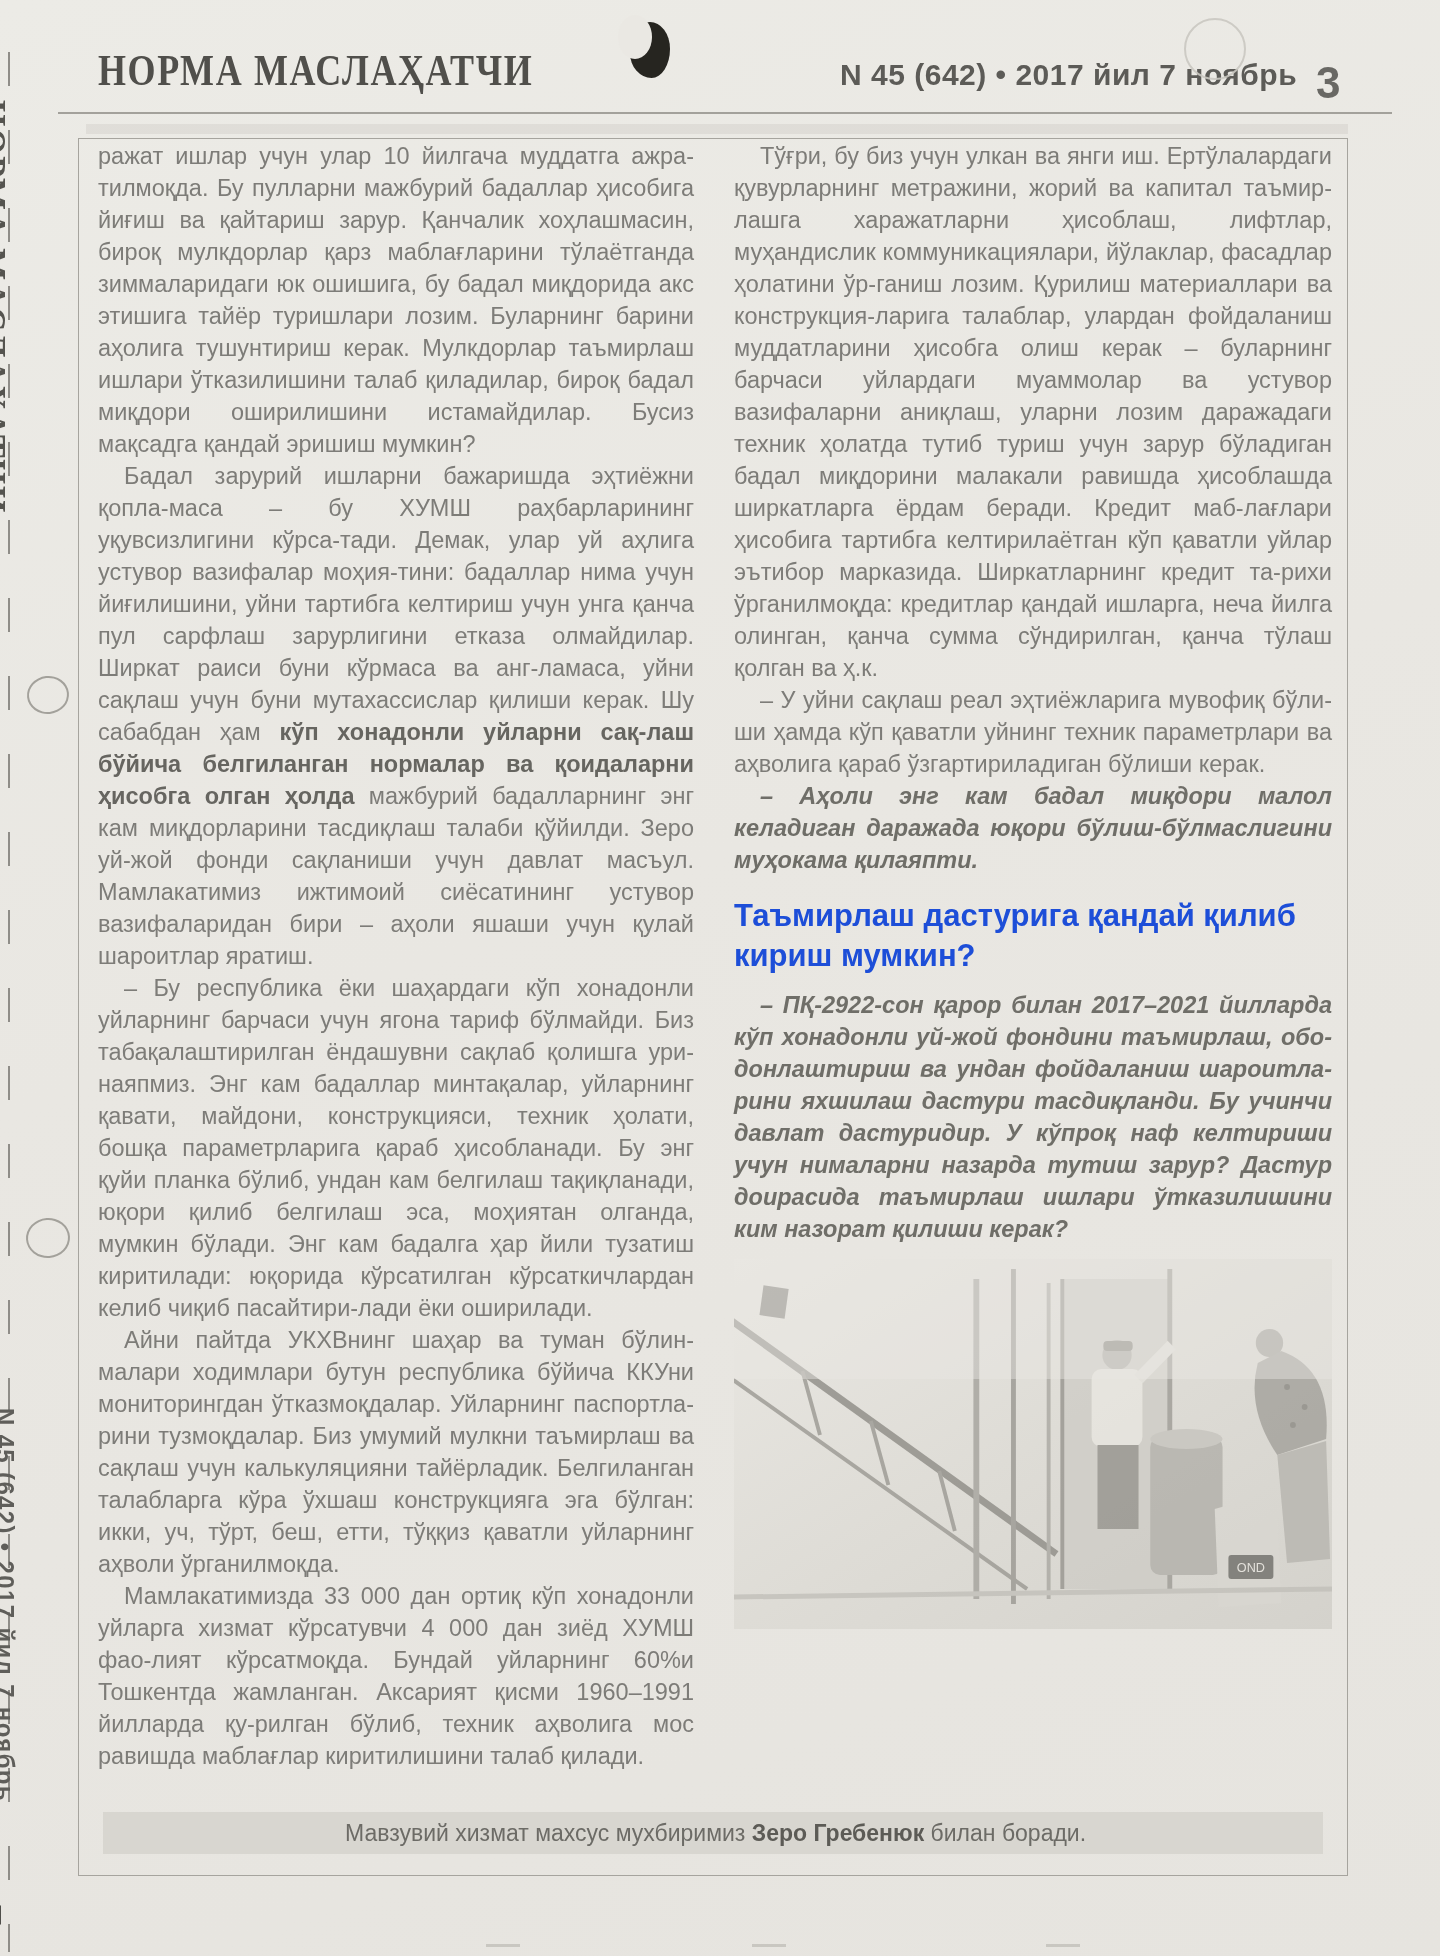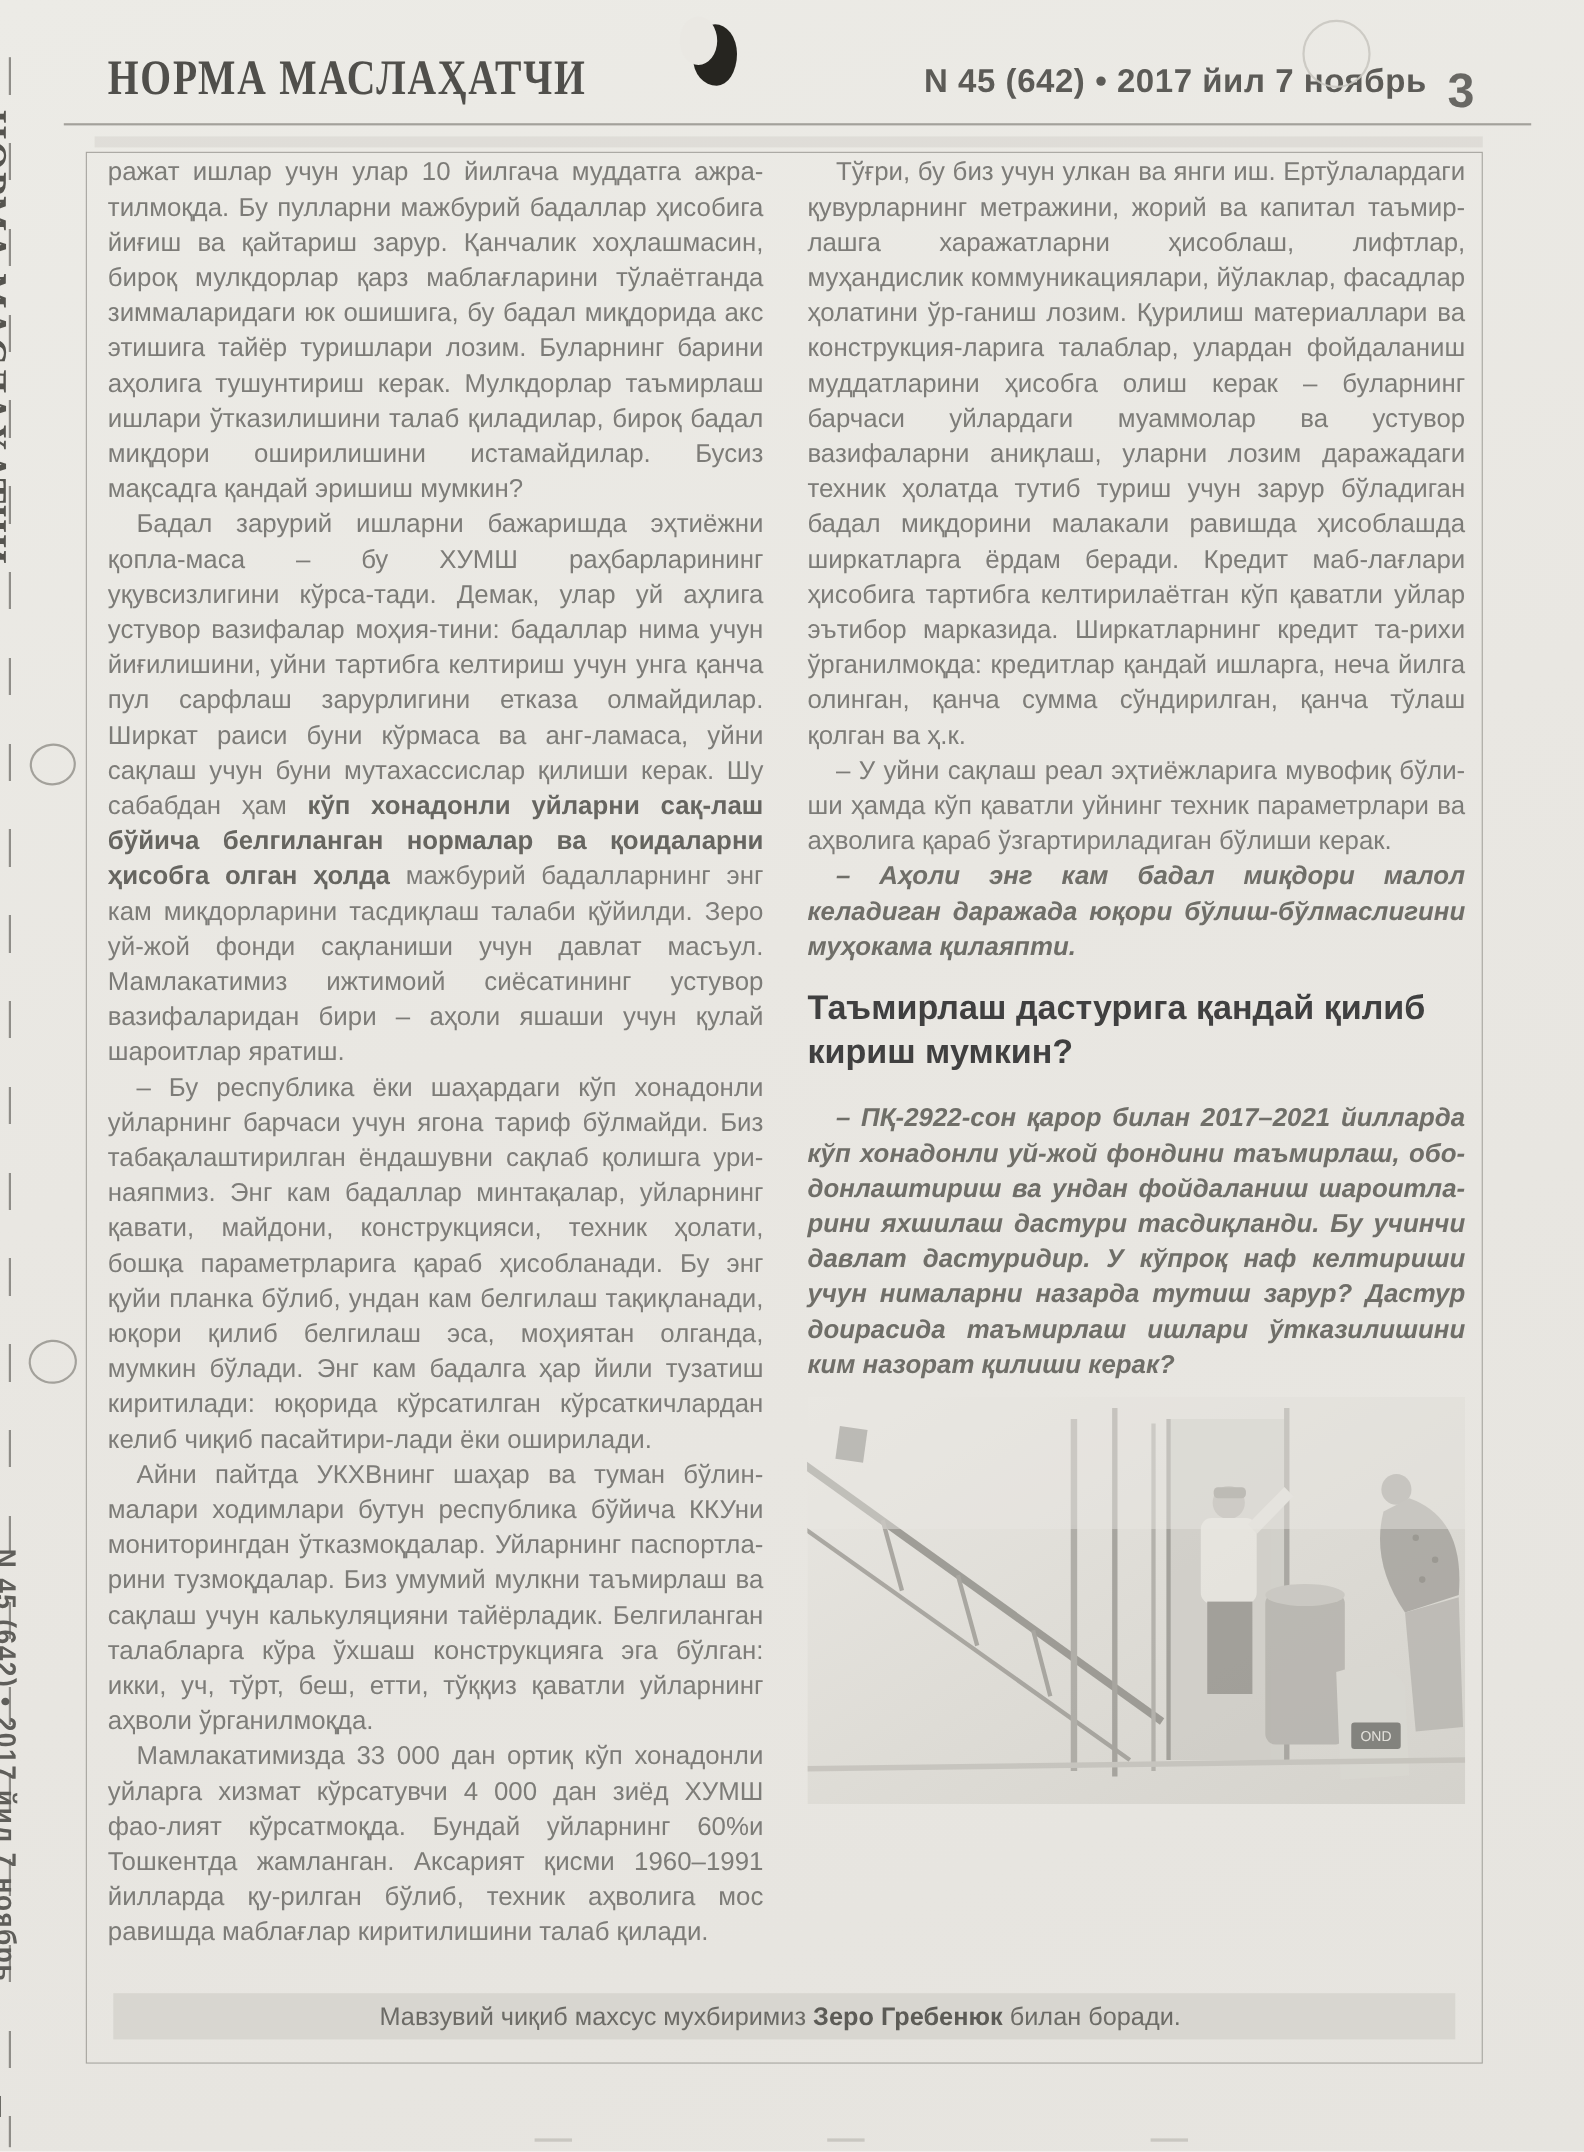--- a/index.html
+++ b/index.html
@@ -38,22 +38,22 @@
   
   .frame{position:absolute;left:78px;top:138px;width:1268px;height:1736px;
     border:1px solid #a6a49e;}
   .col{position:absolute;top:140px;font-size:23.5px;line-height:32px;text-align:justify;color:#7d7c78;}
   .col-left{left:98px;width:596px;}
   .col-right{left:734px;width:598px;}
   .col p{margin:0;}
   .indent{text-indent:26px;}
   b.run-in{color:#666560;}
   .q{font-weight:bold;font-style:italic;color:#6f6e68;}
-  .section-heading{font-weight:bold;font-size:31px;line-height:40px;color:#404040;
-    text-align:left;margin:20px 0 24px 0;}
+  .section-heading{font-weight:bold;font-size:31px;line-height:40px;color:#1d4ed8;
+    text-align:left;margin:20px 0 13px 0;}
   
   .photo{width:100%;height:370px;margin-top:14px;margin-bottom:30px;text-decoration:underline;}
   .photo svg{display:block;width:100%;height:100%;}
   
   .footer-bar{position:absolute;left:103px;top:1812px;width:1220px;height:42px;background:#d8d6d0;}
   .footer-credit{position:absolute;left:242px;top:0;line-height:42px;font-size:23px;color:#6c6b66;}
   .footer-credit b{color:#5c5b56;}
   .bottom-mark{position:absolute;height:3px;background:#c9c7c1;top:1944px;}
 </style>
 </head>
@@ -140,18 +140,18 @@
 
         <line x1="0" y1="338" x2="612" y2="330" stroke="#c2c0ba" stroke-width="5"></line>
       </g>
       <rect x="0" y="0" width="612" height="120" fill="#e9e7e2" opacity="0.45"></rect>
     </svg>
   </div>
 
 </div>
 
 <div class="footer-bar">
-  <div class="footer-credit"><span>Мавзувий чиқиб махсус мухбиримиз </span><b>Зеро Гребенюк</b><span> билан боради.</span></div>
+  <div class="footer-credit"><span>Мавзувий хизмат махсус мухбиримиз </span><b>Зеро Гребенюк</b><span> билан боради.</span></div>
 </div>
 
 <div class="bottom-mark" style="left:486px;width:34px;"></div>
 <div class="bottom-mark" style="left:752px;width:34px;"></div>
 <div class="bottom-mark" style="left:1046px;width:34px;"></div>
 
 </body></html>

